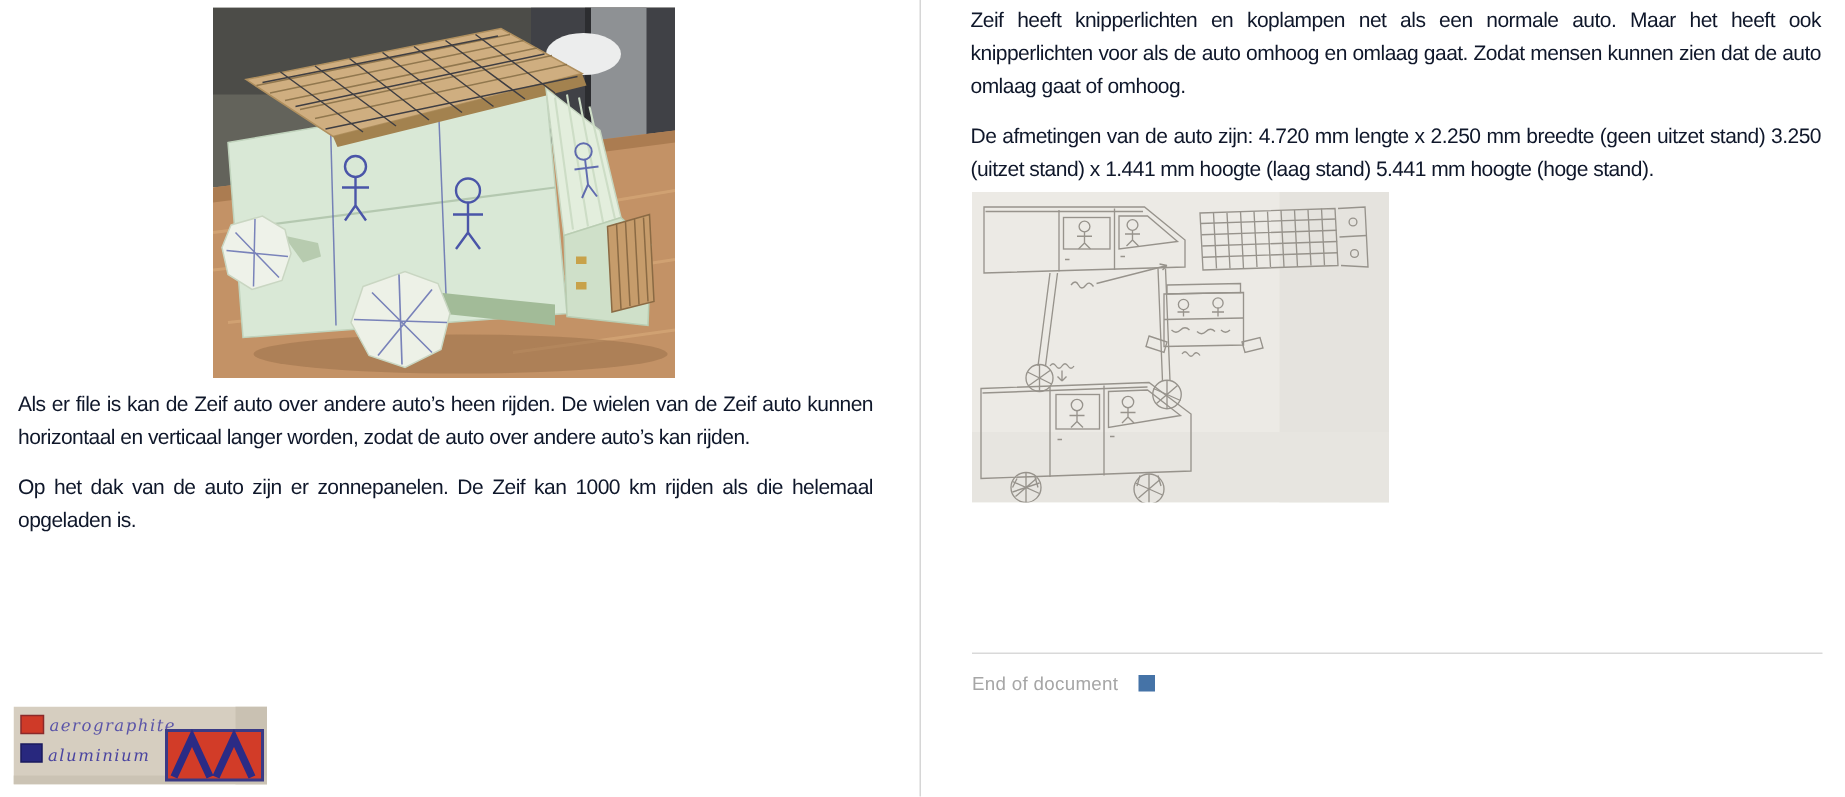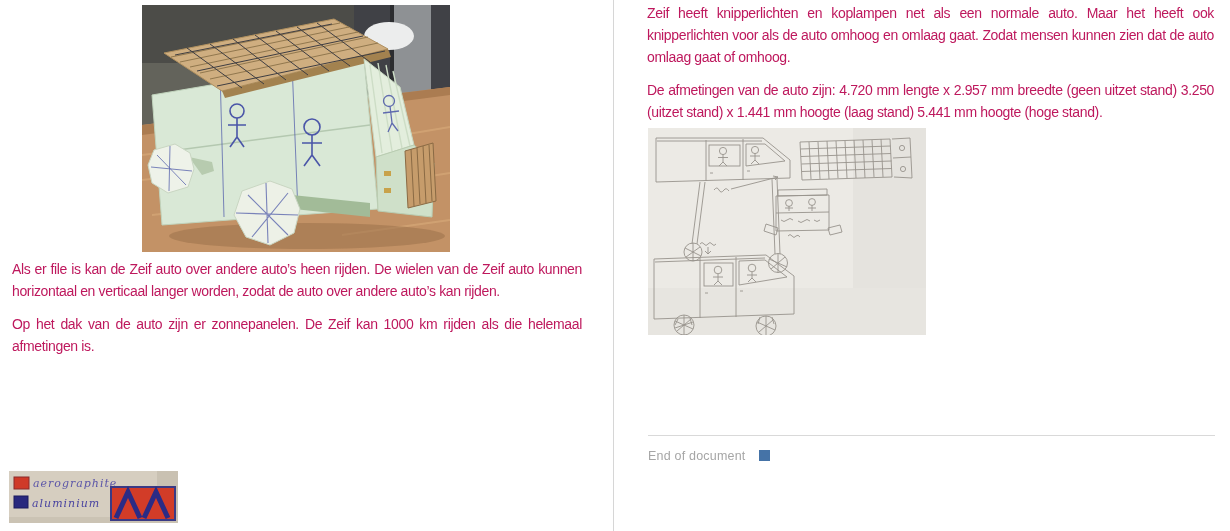--- a/index.html
+++ b/index.html
@@ -14,21 +14,21 @@
   .page-left  { left: 4px;   width: 613px; padding-left: 12px; }
   .page-right { left: 614px; width: 616px; }
   .page-divider {
     position: absolute; left: 613px; top: 0; width: 1px; height: 531px;
     background: #d6d6d6;
   }
 
   
   .textcol {
     position: absolute;
-    color: #be185d;
+    color: #0f172a;
     font-size: 14px;
     letter-spacing: -0.35px;
     line-height: 22px;
     text-align: justify;
   }
   .textcol p { margin: 0 0 11px 0; }
   .textcol-left  { left: 8px;  top: 258px; width: 570px; }
   .textcol-right { left: 33px; top: 2px;   width: 567px; } 
 
   
@@ -127,21 +127,21 @@
         <polygon points="150,190 228,198 228,212 152,204" fill="#a2bb98"></polygon>
         <polygon points="100,186 128,176 150,184 158,204 152,228 128,240 104,232 92,210" fill="#edf1e7" stroke="#c9d6c2" stroke-width="1"></polygon>
         <g stroke="#5b66ae" stroke-width="1.1" fill="none" opacity="0.8">
           <path d="M124,178 L126,238 M94,208 L156,210 M106,190 L146,230 M146,188 L110,232"></path>
         </g>
       </svg>
     </figure>
 
     <div class="textcol textcol-left">
       <p>Als er file is kan de Zeif auto over andere auto’s heen rijden. De wielen van de Zeif auto kunnen horizontaal en verticaal langer worden, zodat de auto over andere auto’s kan rijden.</p>
-      <p>Op het dak van de auto zijn er zonnepanelen. De Zeif kan 1000 km rijden als die helemaal afmetingen is.</p>
+      <p>Op het dak van de auto zijn er zonnepanelen. De Zeif kan 1000 km rijden als die helemaal opgeladen is.</p>
     </div>
 
     <figure class="fig-profile">
       <svg viewBox="0 0 169 52" preserveAspectRatio="none">
         <rect x="0" y="0" width="169" height="52" fill="#d6cec0"></rect>
         <rect x="148" y="0" width="21" height="52" fill="#c9c1b2"></rect>
         <rect x="0" y="46" width="169" height="6" fill="#cbc3b4"></rect>
 
         <rect x="5" y="6" width="15" height="12" stroke="#8a2a2a" stroke-width="1" fill="#cf3a28"></rect>
         <rect x="5" y="25" width="14" height="12" stroke="#1a1a5e" stroke-width="1" fill="#28287e"></rect>
@@ -154,21 +154,21 @@
       </svg>
     </figure>
   </div>
 
   <div class="page-divider"></div>
 
   <div class="page page-right">
 
     <div class="textcol textcol-right">
       <p>Zeif heeft knipperlichten en koplampen net als een normale auto. Maar het heeft ook knipperlichten voor als de auto omhoog en omlaag gaat. Zodat mensen kunnen zien dat de auto omlaag gaat of omhoog.</p>
-      <p>De afmetingen van de auto zijn: 4.720 mm lengte x 2.957 mm breedte (geen uitzet stand) 3.250 (uitzet stand) x 1.441 mm hoogte (laag stand) 5.441 mm hoogte (hoge stand).</p>
+      <p>De afmetingen van de auto zijn: 4.720 mm lengte x 2.250 mm breedte (geen uitzet stand) 3.250 (uitzet stand) x 1.441 mm hoogte (laag stand) 5.441 mm hoogte (hoge stand).</p>
     </div>
 
     <figure class="fig-sketch">
       <svg viewBox="0 0 278 207" preserveAspectRatio="none">
         <rect x="0" y="0" width="278" height="207" fill="#eceae5"></rect>
         <rect x="205" y="0" width="73" height="207" fill="#e5e3de"></rect>
         <rect x="0" y="160" width="278" height="47" fill="#e7e5e0"></rect>
         <g stroke="#97938c" stroke-width="0.9" fill="none">
 
           <path d="M8,10 L115,10 L142,32 L142,50 L8,54 Z"></path>

